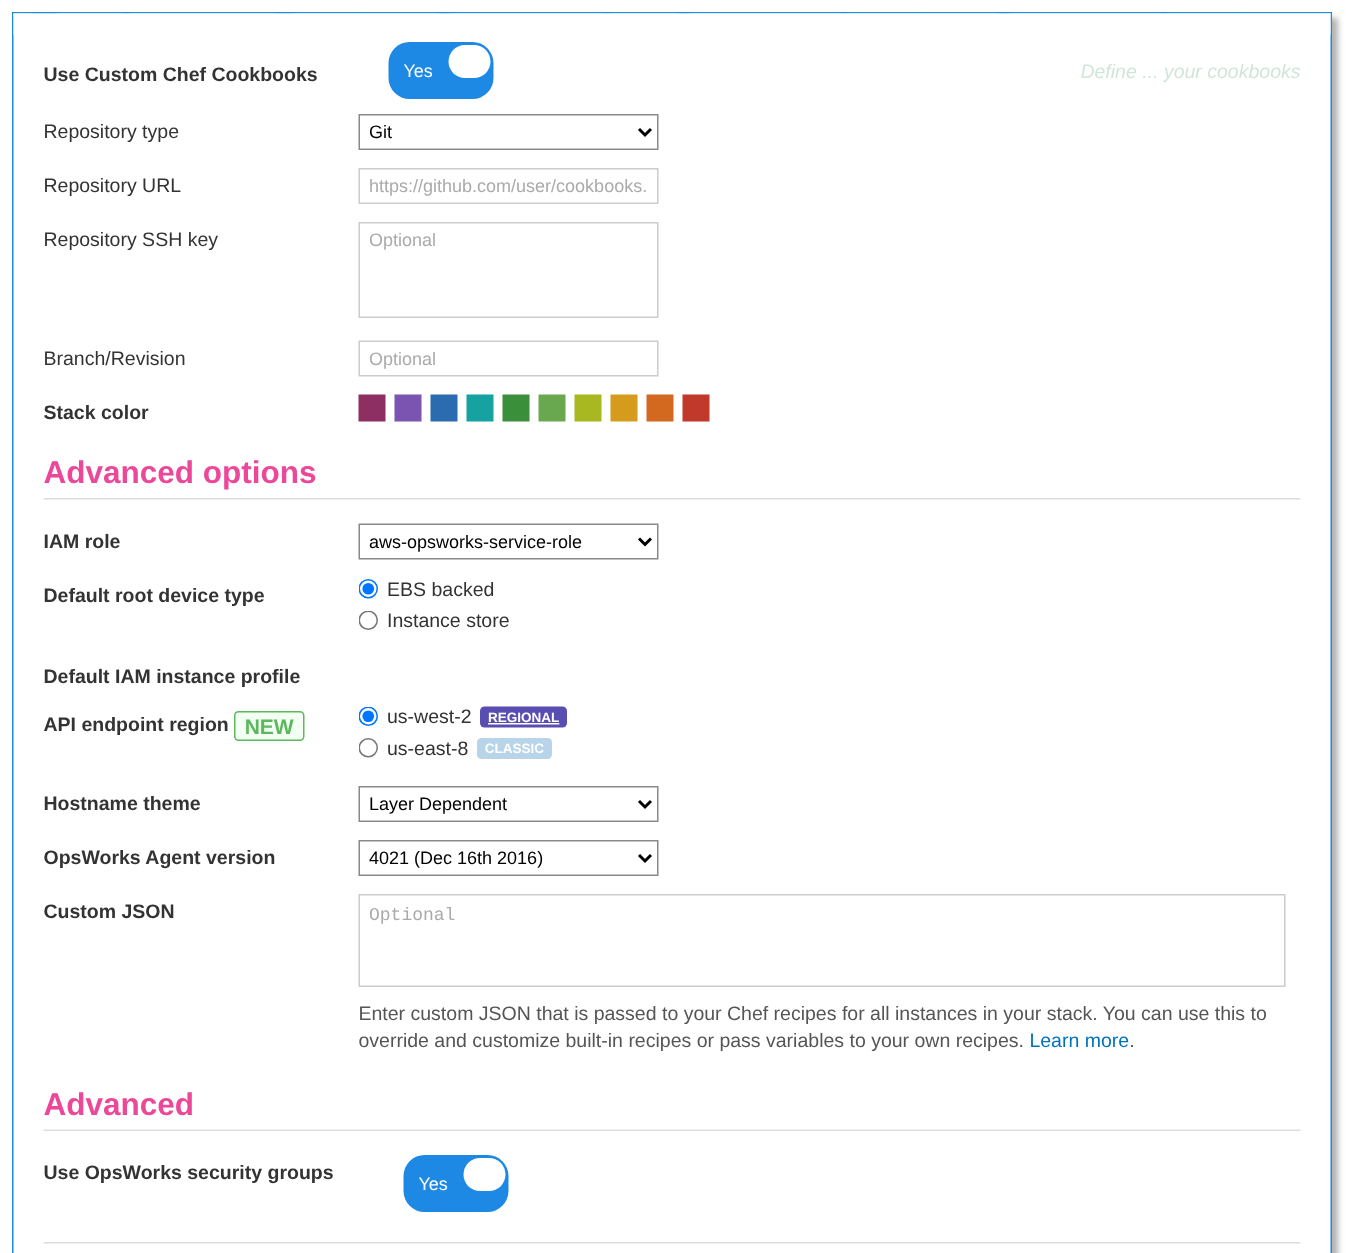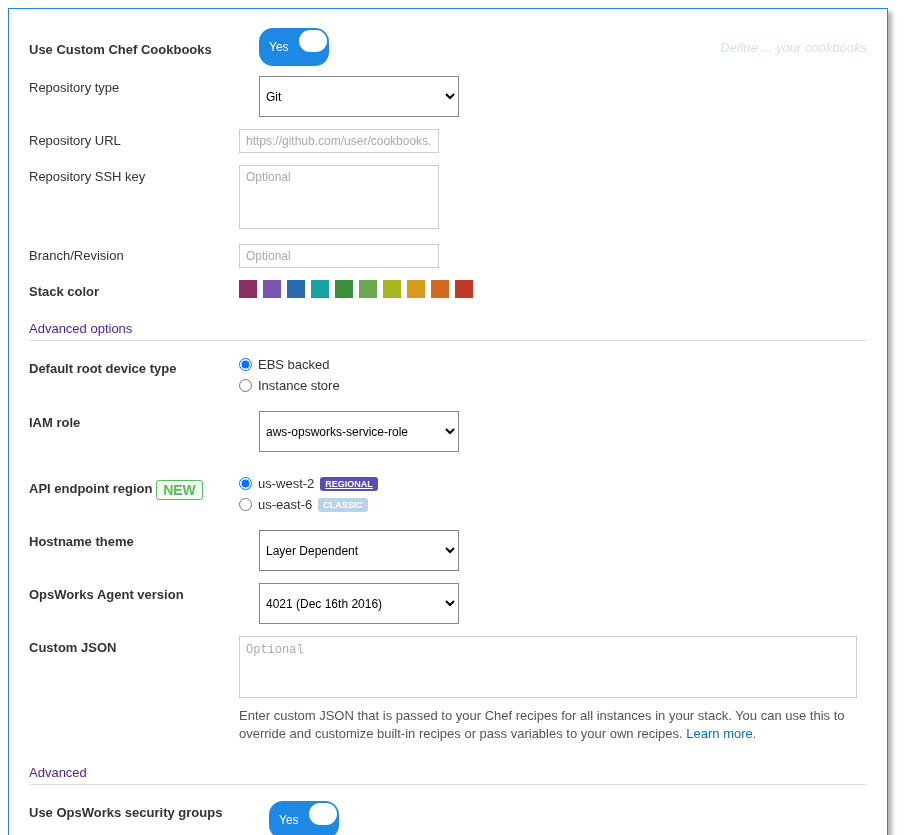--- a/index.html
+++ b/index.html
@@ -6,28 +6,28 @@
 body { font-family: "Helvetica Neue", Helvetica, Arial, sans-serif; font-size: 13px; color: #333; background: #fff; }
 .panel { border: 1px solid #1e88e5; margin: 8px; padding: 0 20px 20px 20px; width: 880px; box-shadow: 4px 4px 4px rgba(0,0,0,0.3); position: relative; }
 .torn-top { height: 14px; background: #fff; margin: 0 -20px 5px -20px; position: relative; overflow: hidden; }
 .torn-top::after { content: ""; position: absolute; left: -5px; right: -5px; top: -8px; height: 16px; background: #fff; border-bottom: 1px solid #888;
   clip-path: polygon(0% 60%, 3% 40%, 6% 65%, 9% 45%, 12% 70%, 15% 50%, 18% 62%, 21% 42%, 24% 68%, 27% 48%, 30% 60%, 33% 44%, 36% 66%, 39% 50%, 42% 70%, 45% 46%, 48% 62%, 51% 44%, 54% 68%, 57% 50%, 60% 64%, 63% 46%, 66% 70%, 69% 48%, 72% 62%, 75% 44%, 78% 66%, 81% 50%, 84% 68%, 87% 46%, 90% 64%, 93% 48%, 96% 66%, 100% 50%, 100% 0%, 0% 0%);
 }
 .form-row { display: flex; align-items: flex-start; margin-bottom: 12px; }
 .form-row.bold .label { font-weight: bold; }
 .label { width: 210px; padding-top: 4px; padding-right: 10px; color: #333; }
 .control { flex: 1; }
-select.sel { width: 200px; height: 41px; border: 1px solid #888; background: #fff; font-size: 12px; padding: 1px 2px; margin-left: 20px; }
+select.sel { width: 200px; height: 24px; border: 1px solid #888; background: #fff; font-size: 12px; padding: 1px 2px; }
 input.txt { width: 200px; height: 24px; border: 1px solid #ccc; padding: 2px 6px; font-size: 12px; color: #555; }
 input.txt::placeholder, textarea::placeholder { color: #aaa; }
 textarea.tarea { width: 200px; height: 64px; border: 1px solid #ccc; padding: 4px 6px; font-size: 12px; color: #555; resize: none; font-family: inherit; }
 textarea.tarea-wide { width: 618px; height: 62px; border: 1px solid #ccc; padding: 6px; font-size: 12px; font-family: "Courier New", monospace; resize: none; }
 .swatches { display: flex; gap: 6px; }
 .swatch { width: 18px; height: 18px; cursor: pointer; }
-.section-head { font-size: 13px; color: #4c1d95; margin: 22px 0 4px 0; font-weight: normal; }
+.section-head { font-size: 21px; color: #ec4899; margin: 22px 0 4px 0; font-weight: bold; }
 .section-rule { border: none; border-top: 1px solid #ddd; margin-bottom: 16px; }
 .radio-row { display: flex; align-items: center; margin-bottom: 6px; gap: 6px; font-size: 13px; }
 .radio-row input { margin: 0; }
 .badge { display: inline-block; padding: 1px 6px; border-radius: 3px; font-size: 14px; font-weight: bold; vertical-align: middle; }
 .badge-new { border: 1px solid #5cb85c; color: #5cb85c; background: #f3fff3; }
 .badge-regional { background: #5a4db2; color: #fff; font-size: 9px; padding: 2px 5px; text-decoration: underline; }
 .badge-classic { background: #b8d4e8; color: #fff; font-size: 9px; padding: 2px 5px; }
 .helper { font-size: 13px; color: #555; margin-top: 6px; width: 618px; line-height: 1.4; }
 .helper a { color: #0073bb; text-decoration: none; }
 .toggle { display: inline-flex; align-items: center; background: #1e88e5; border-radius: 14px; width: 70px; height: 38px; position: relative; cursor: pointer; }
@@ -103,59 +103,60 @@
           <div class="swatch" style="background: rgb(210, 105, 30);"></div>
           <div class="swatch" style="background: rgb(192, 57, 43);"></div>
         </div>
     </div>
   </div>
 
   <h2 class="section-head">Advanced options</h2>
   <hr class="section-rule">
 
   <div class="form-row bold">
+    <div class="label">IAM role</div>
+    <div class="control">
+      <select class="sel">
+        <option>aws-opsworks-service-role</option>
+      </select>
+    </div>
+  </div>
+
+  <div class="form-row bold">
     <div class="label">Default root device type</div>
     <div class="control">
       <div class="radio-row">
         <input type="radio" name="rootdev" checked="" style="">
         <span>EBS backed</span>
       </div>
       <div class="radio-row">
         <input type="radio" name="rootdev" style="">
         <span>Instance store</span>
       </div>
     </div>
   </div>
 
   <div class="form-row bold">
-    <div class="label">IAM role</div>
-    <div class="control">
-      <select class="sel">
-        <option>aws-opsworks-service-role</option>
-      </select>
-    </div>
-  </div>
-
-  <div class="form-row bold">
+    <div class="label">Default IAM instance profile</div>
   </div>
 
   <div class="form-row bold">
     <div class="label">
       <span>API endpoint region</span>
       <span class="badge badge-new">NEW</span>
     </div>
     <div class="control">
       <div class="radio-row">
         <input type="radio" name="region" checked="" style="">
         <span>us-west-2</span>
         <span class="badge badge-regional">REGIONAL</span>
       </div>
       <div class="radio-row">
         <input type="radio" name="region" style="">
-        <span>us-east-6</span>
+        <span>us-east-8</span>
         <span class="badge badge-classic">CLASSIC</span>
       </div>
     </div>
   </div>
 
   <div class="form-row bold">
     <div class="label">Hostname theme</div>
     <div class="control">
       <select class="sel">
         <option>Layer Dependent</option>

